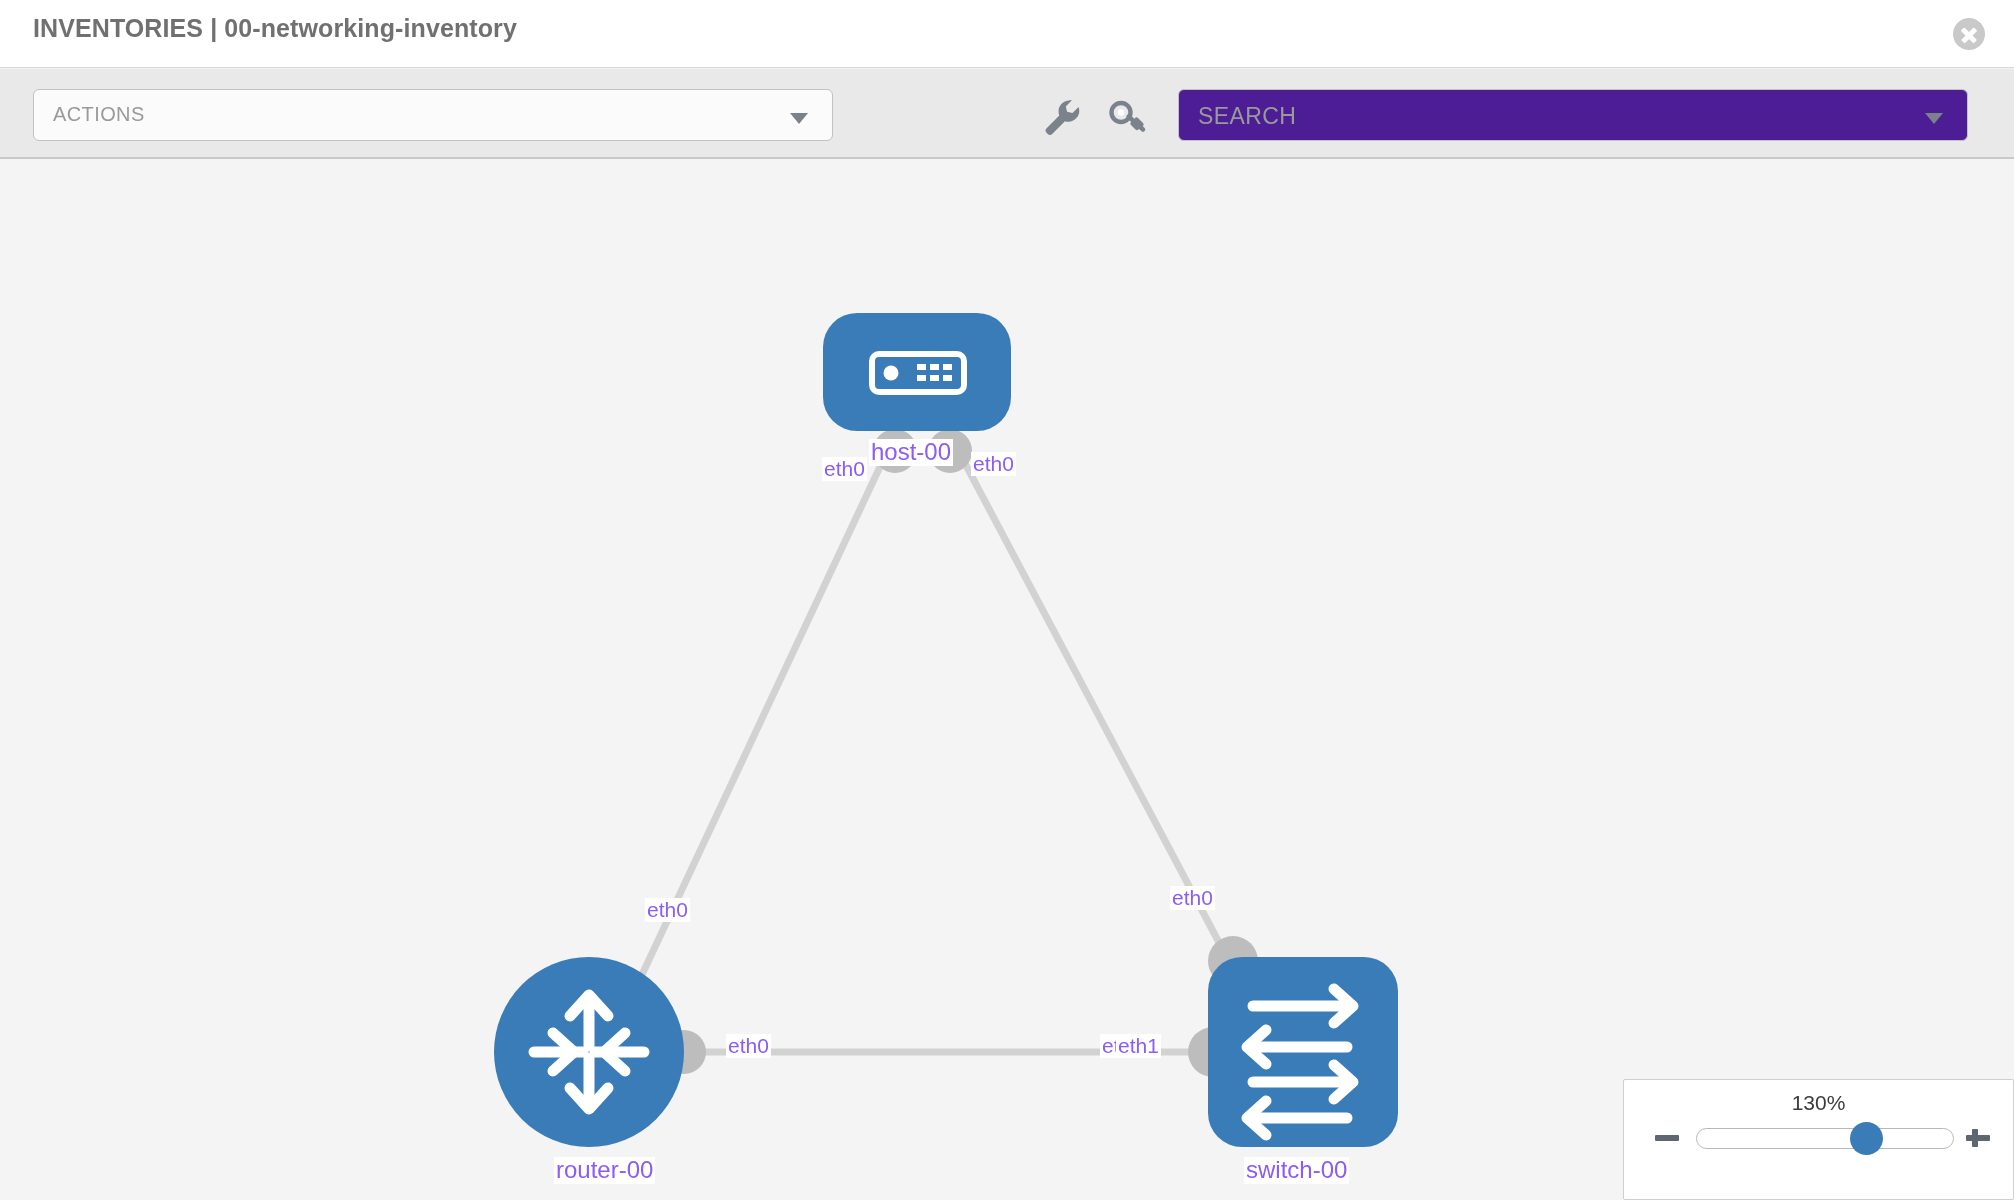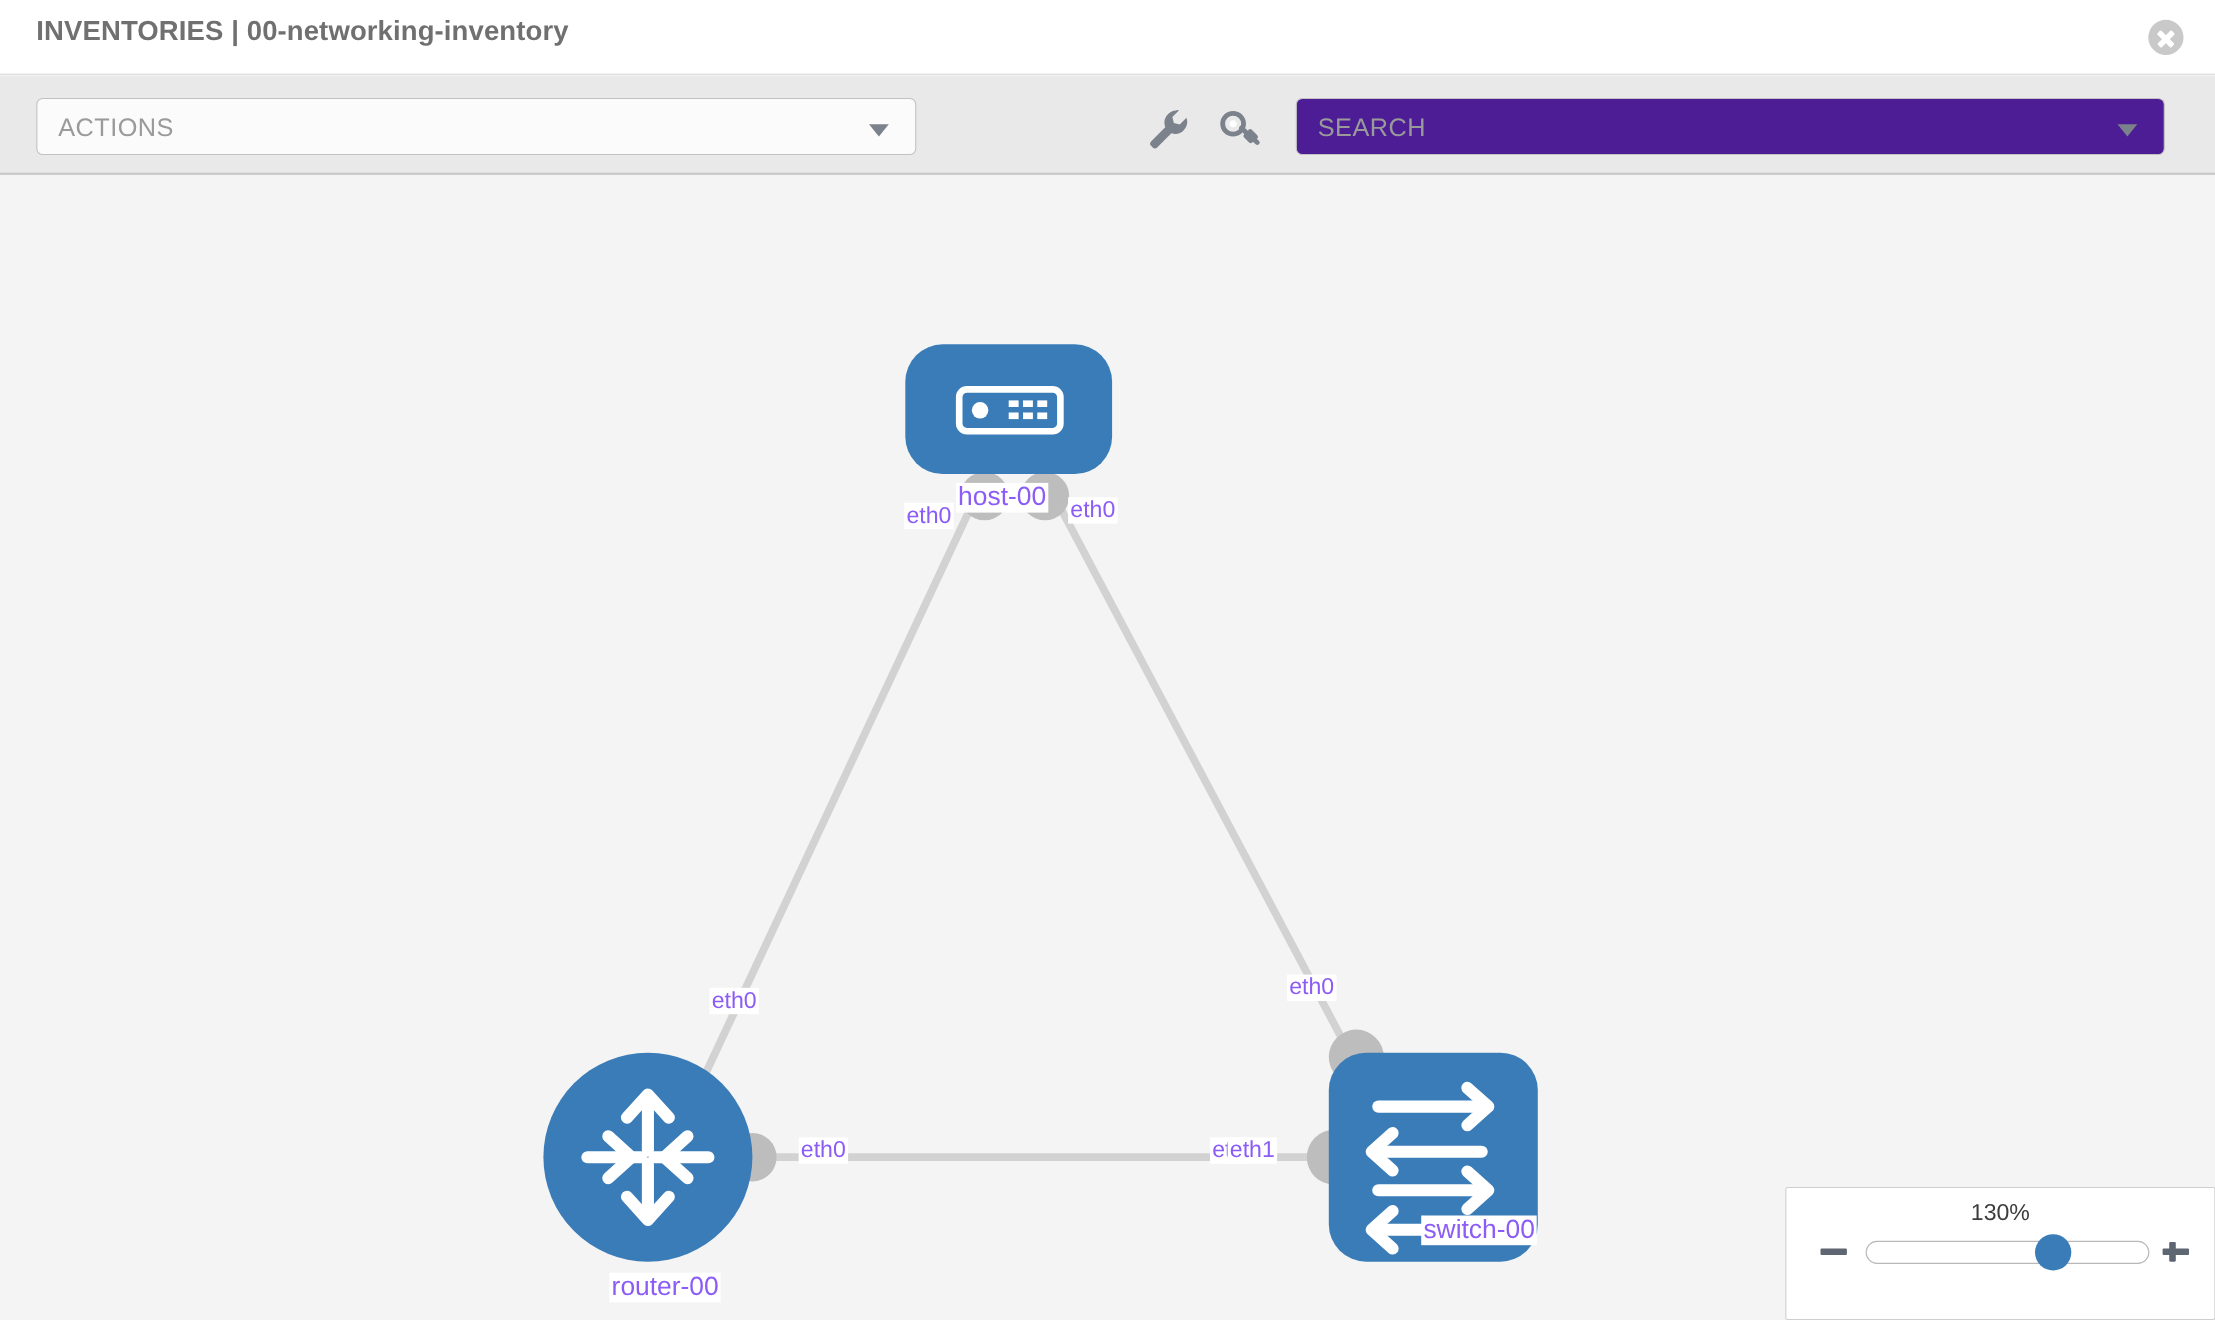--- a/index.html
+++ b/index.html
@@ -80,21 +80,21 @@
     height: 52px;
     background: #fbfbfb;
     border: 1px solid #c2c2c2;
     border-radius: 6px;
     cursor: pointer;
   }
   .actions-label {
     position: absolute;
     left: 19px;
     top: 13px;
-    font-size: 23px;
+    font-size: 20px;
     color: #9a9a9a;
     letter-spacing: 0.4px;
   }
   .caret {
     position: absolute;
     right: 24px;
     top: 23px;
     width: 0; height: 0;
     border-left: 9px solid transparent;
     border-right: 9px solid transparent;
@@ -337,21 +337,21 @@
     <div class="lbl iface" style="left:1170px; top:725px;">eth0</div>
 
     <div class="lbl iface" style="left:726px; top:873px;">eth0</div>
 
     <div class="lbl iface" style="left:1100px; top:873px;">eth</div>
 
     <div class="lbl iface" style="left:1116px; top:873px;">eth1</div>
 
     <div class="lbl node-name" style="left:554px; top:996px;">router-00</div>
 
-    <div class="lbl node-name" style="left:1244px; top:944px;margin-left:48px;">switch-00</div>
+    <div class="lbl node-name" style="left:1244px; top:996px;">switch-00</div>
   </div>
 
   <div class="zoom-widget">
     <div class="zoom-pct">130%</div>
     <div class="zoom-minus"></div>
     <div class="zoom-track">
       <div class="zoom-thumb" style="left: 66%;"></div>
     </div>
     <div class="zoom-plus"></div>
   </div>

